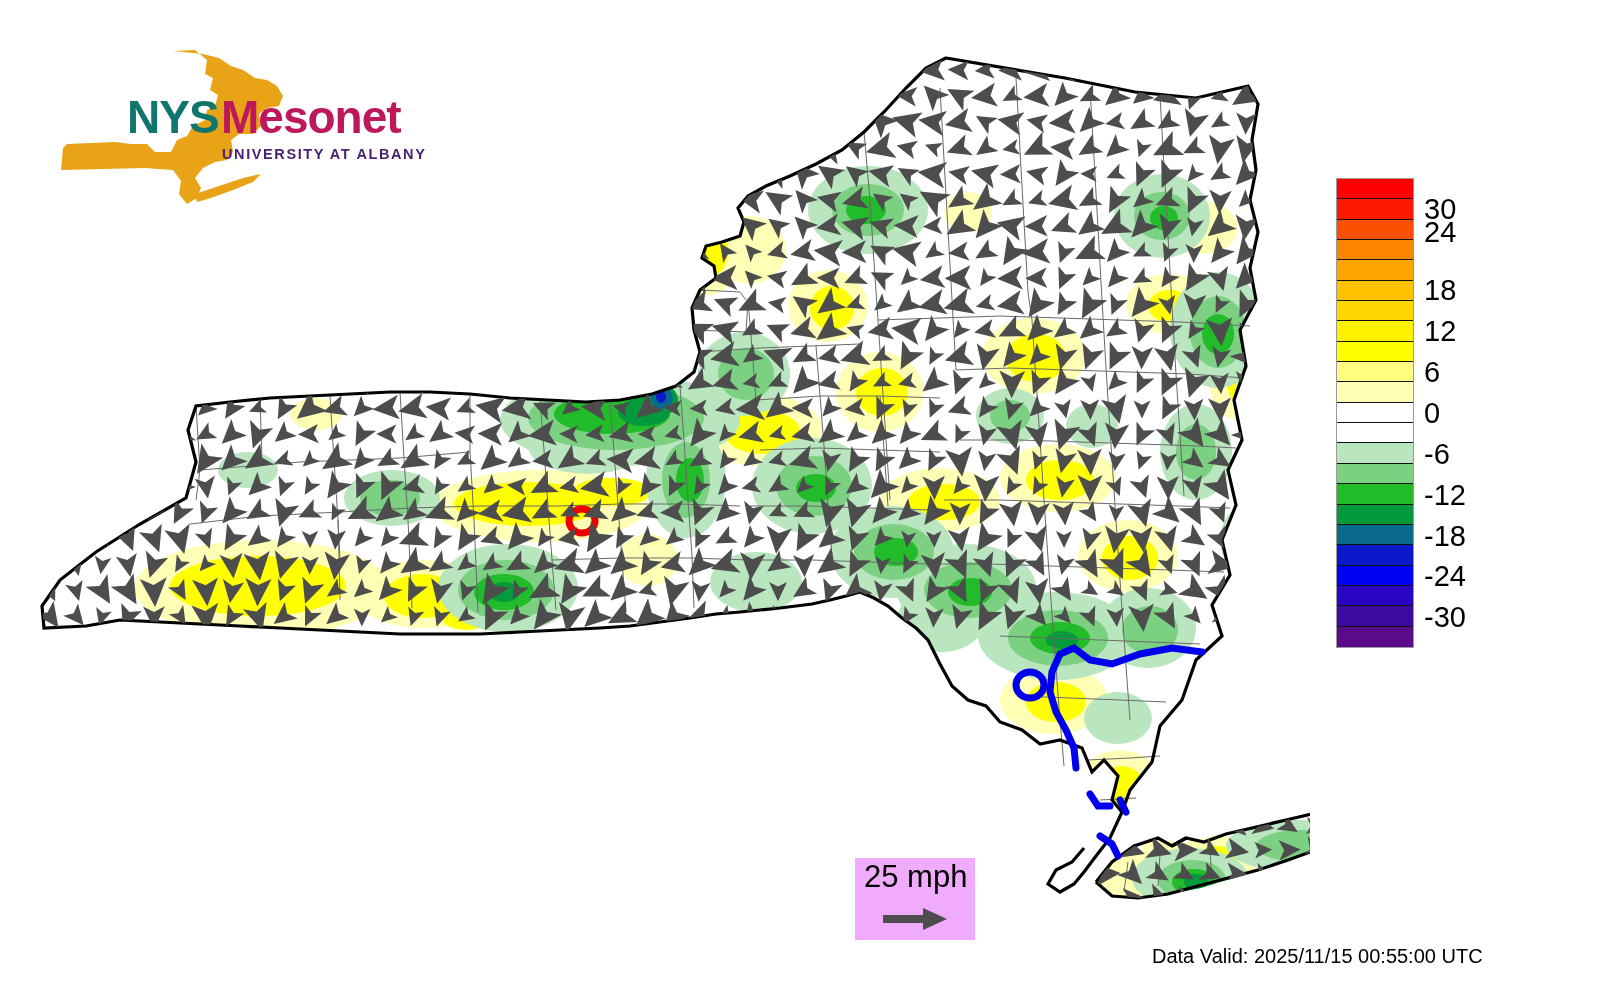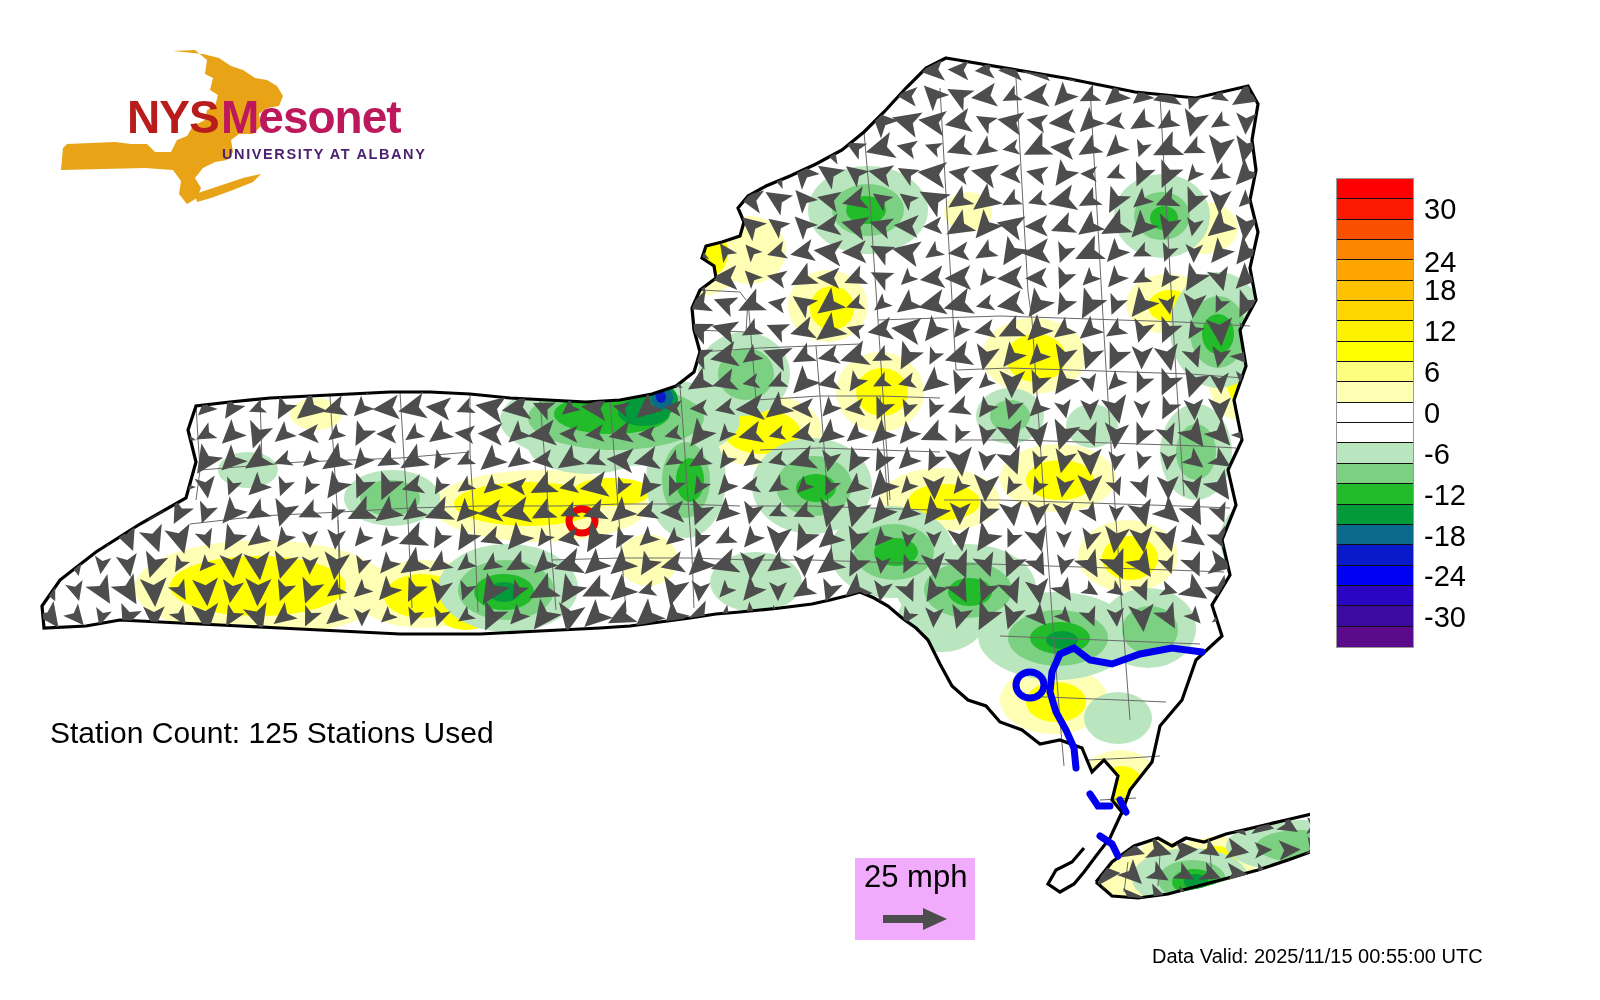--- a/index.html
+++ b/index.html
@@ -3,21 +3,21 @@
 <meta charset="utf-8">
 <style>
   html,body{margin:0;padding:0;background:#ffffff;}
   body{width:1600px;height:1000px;position:relative;overflow:hidden;
        font-family:"Liberation Sans",sans-serif;color:#000;}
 
   
   #logo{position:absolute;left:55px;top:48px;width:345px;height:160px;}
   #logo svg{position:absolute;left:0;top:0;}
   #logo .wordmark{position:absolute;left:72px;top:46px;}
-  #logo .nys{font-weight:bold;font-size:46px;color:#b91c1c;letter-spacing:-1px;
+  #logo .nys{font-weight:bold;font-size:46px;color:#0f766e;letter-spacing:-1px;
              position:absolute;left:0;top:0;line-height:46px;}
   #logo .meso{font-weight:bold;font-size:46px;color:#be185d;letter-spacing:-1px;
               position:absolute;left:94px;top:0;line-height:46px;}
   #logo .uni{position:absolute;left:95px;top:52px;font-weight:bold;font-size:14.5px;
              color:#4b2170;letter-spacing:1.6px;white-space:nowrap;}
 
   
   #map{position:absolute;left:0;top:0;width:1310px;height:960px;}
   #map svg{position:absolute;left:0;top:0;}
 
@@ -1474,34 +1474,33 @@
     <div class="band" style="background: rgb(3, 154, 60); height: 4.34783%;"></div>
     <div class="band" style="background: rgb(10, 106, 140); height: 4.34783%;"></div>
     <div class="band" style="background: rgb(10, 26, 203); height: 4.34783%;"></div>
     <div class="band" style="background: rgb(0, 0, 245); height: 4.34783%;"></div>
     <div class="band" style="background: rgb(42, 6, 196); height: 4.34783%;"></div>
     <div class="band" style="background: rgb(61, 10, 160); height: 4.34783%;"></div>
     <div class="band" style="background: rgb(91, 10, 139); height: 4.34783%;"></div>
   </div>
 <div id="cb-labels">
     <div class="lbl" style="top: 16.6522px;">30</div>
-    <div class="lbl" style="top: 70px;">24</div>
+    <div class="lbl" style="top: 40px;">24</div>
     <div class="lbl" style="top: 98.3913px;">18</div>
     <div class="lbl" style="top: 139.261px;">12</div>
     <div class="lbl" style="top: 180.13px;">6</div>
     <div class="lbl" style="top: 221px;">0</div>
     <div class="lbl" style="top: 261.87px;">-6</div>
     <div class="lbl" style="top: 302.739px; text-align: right;">-12</div>
     <div class="lbl" style="top: 343.609px;">-18</div>
     <div class="lbl" style="top: 384.478px;">-24</div>
     <div class="lbl" style="top: 425.348px;">-30</div>
   </div>
 
 <div id="caption">
-  <div class="line">Station Count: 125 Stations Used</div>
 </div>
 
 <div id="windkey">
   <span class="wk-label">25 mph</span>
   <svg class="wk-arrow" width="66" height="26" viewBox="0 0 66 26">
     <path fill="#4D4D4D" d="M0,9 L40,9 L40,2 L64,13 L40,24 L40,17 L0,17 Z"></path>
   </svg>
 </div>
 
 <div id="datavalid">Data Valid: 2025/11/15 00:55:00 UTC</div>

